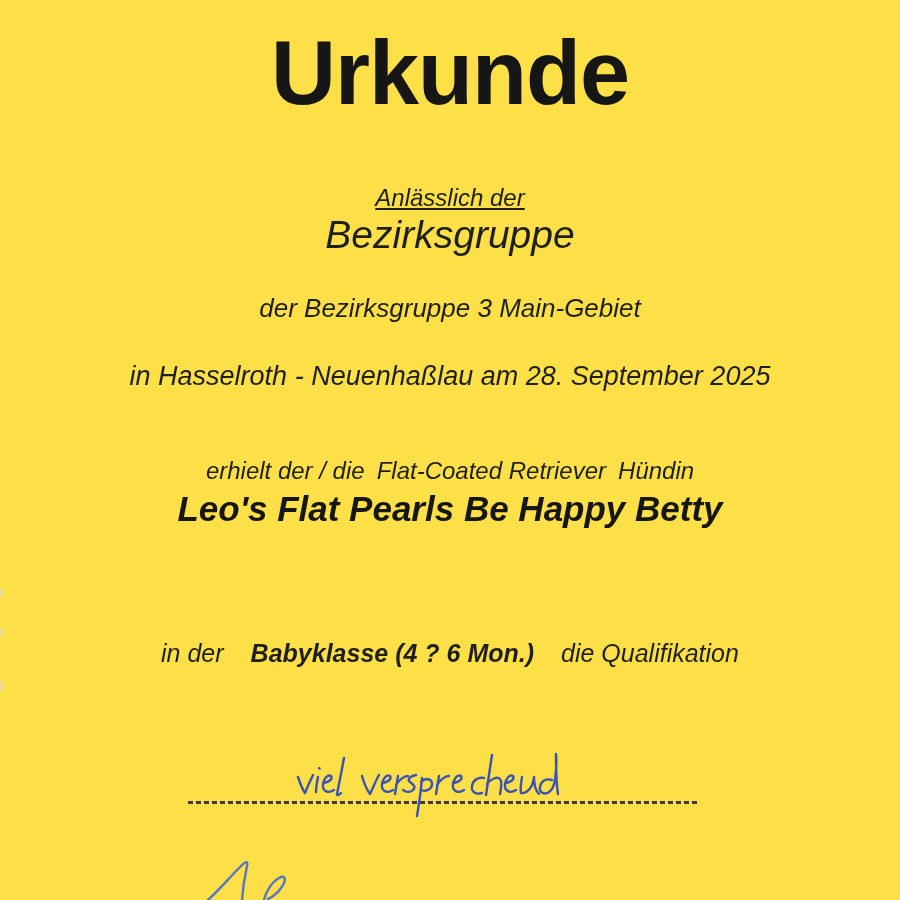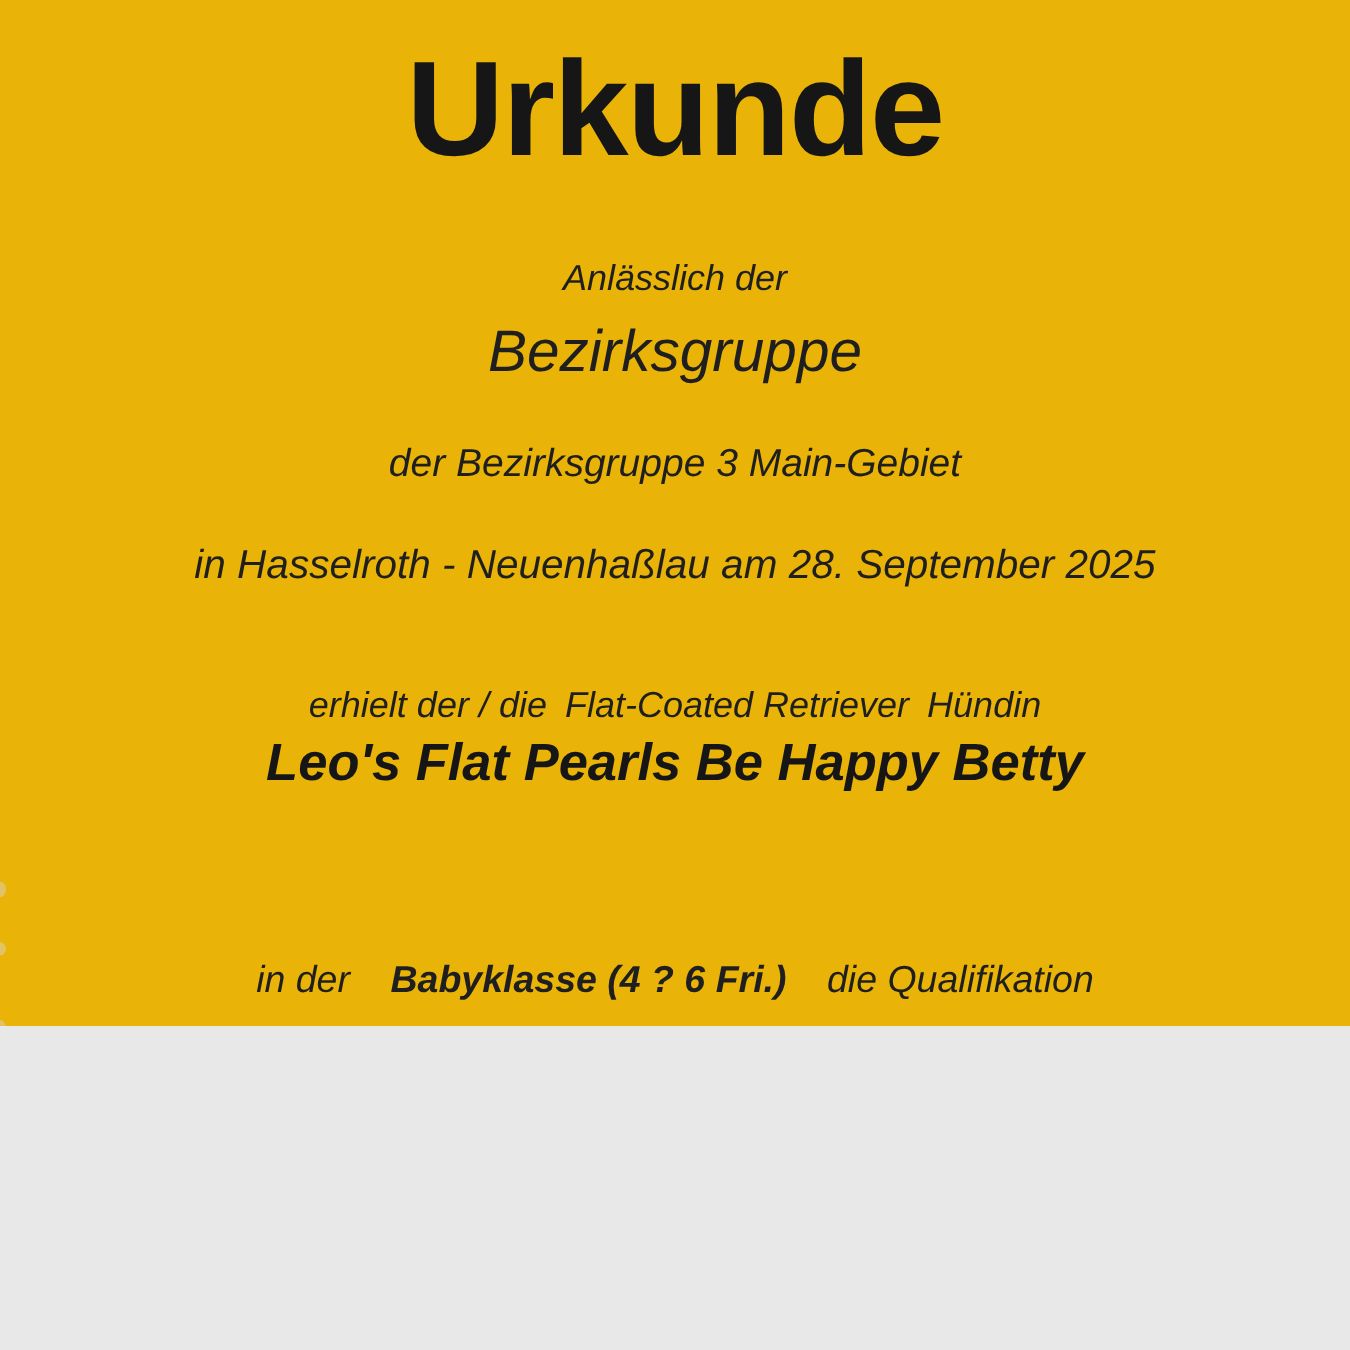--- a/index.html
+++ b/index.html
@@ -1,40 +1,40 @@
 <!DOCTYPE html>
 <html lang="de"><head>
 <meta charset="utf-8">
 <title>Urkunde</title>
 <style>
   html,body{margin:0;padding:0;background:#e8e8e8;}
   .page{
     position:relative;
-    width:900px;height:684px;
+    width:900px;height:900px;
     margin:0 auto;
-    background:#eab308;
+    background:#fde047;
     overflow:hidden;
     font-family:"Liberation Sans", sans-serif;
     color:#1f1f1f;
   }
   .line{
     position:absolute;left:0;width:100%;
     text-align:center;
     font-style:italic;
     white-space:nowrap;
   }
   .title{
     top:22px;
     font-size:90px;
     font-weight:700;
     font-style:normal;
     letter-spacing:-1px;
     color:#161616;
   }
-  .occasion   {top:172px;font-size:24px;}
+  .occasion   {top:184px;font-size:24px;text-decoration:underline;}
   .event      {top:213px;font-size:39px;}
   .groupline  {top:293px;font-size:26px;}
   .placeline  {top:361px;font-size:27px;}
   .recipient  {top:441px;font-size:24px;margin-top:16px;}
   .recipient .gap{display:inline-block;width:12px;}
   .dogname    {top:489px;font-size:35px;font-weight:700;color:#161616;}
   .registry   {top:564px;font-size:25px;}
   .registry .g1{display:inline-block;width:28px;}
   .registry .g2{display:inline-block;width:102px;}
   .registry .g3{display:inline-block;width:18px;}
@@ -83,21 +83,21 @@
   <div class="line placeline">in Hasselroth - Neuenhaßlau am 28. September 2025</div>
 
   <div class="line recipient">
     <span>erhielt der / die</span><span class="gap"></span><span>Flat-Coated Retriever</span><span class="gap"></span><span>Hündin</span>
   </div>
 
   <div class="line dogname">Leo's Flat Pearls Be Happy Betty</div>
 
 
   <div class="line classline">
-    <span>in der</span><span class="g"></span><span class="bold">Babyklasse (4 ? 6 Fri.)</span><span class="g"></span><span>die Qualifikation</span>
+    <span>in der</span><span class="g"></span><span class="bold">Babyklasse (4 ? 6 Mon.)</span><span class="g"></span><span>die Qualifikation</span>
   </div>
 
   <div class="handwriting" aria-label="viel versprechend">
     <span class="sr-only">viel versprechend</span>
     <svg viewBox="0 0 300 82" fill="none" stroke="#3b53b3" stroke-width="2.4" stroke-linecap="round" stroke-linejoin="round">
 
       <path d="M22,39 C24,45 26,51 29,55 C31,50 34,43 37,37"></path>
       <path d="M42,39 C41,44 40,50 40,54"></path>
       <path d="M43,30 L43.6,30.6"></path>
       <path d="M48,45 C53,44 57,41 55,38 C52,36 48,40 47,46 C46,53 52,56 58,52"></path>

